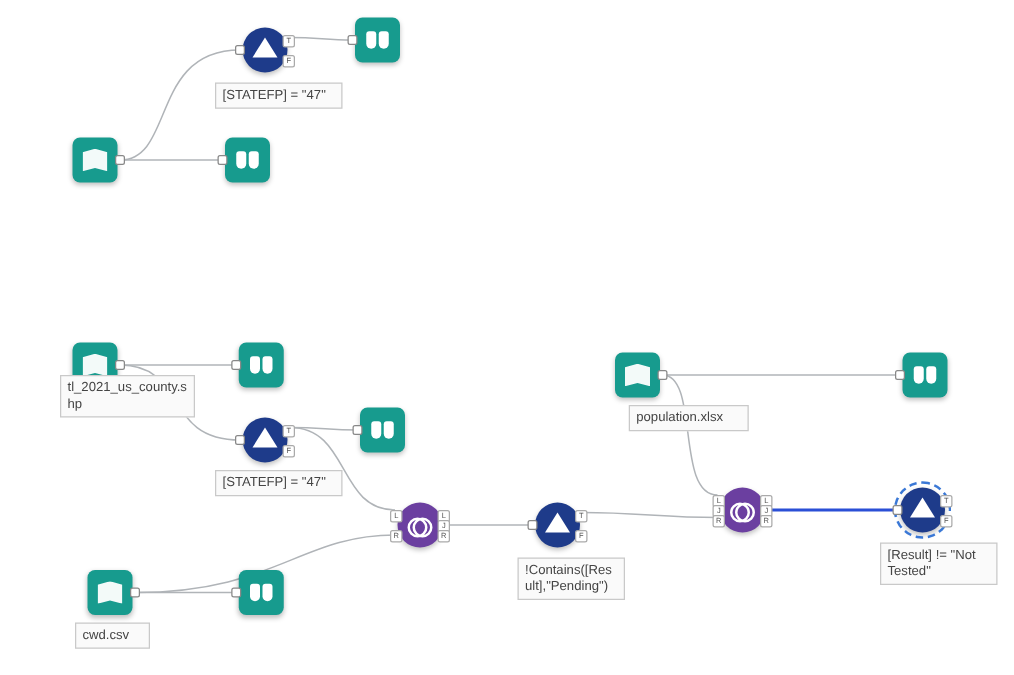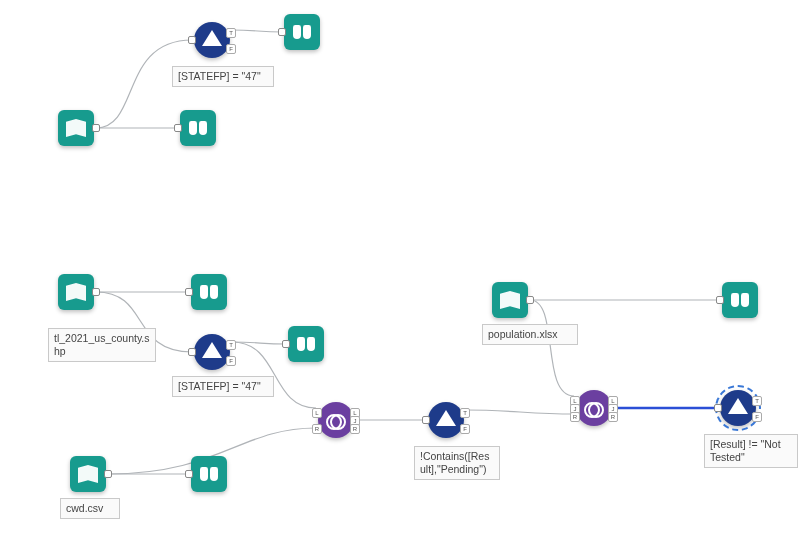--- a/index.html
+++ b/index.html
@@ -124,21 +124,21 @@
         <span></span>
         <span></span>
       </div>
   <div class="port in"></div>
 </div>
 
 <div class="tool input" style="left:58px;top:274px">
   <div class="g-book"></div>
   <div class="port out"></div>
 </div>
-<div class="caption" style="left:48px;top:328px;width:108px">tl_2021_us_county.shp</div>
+<div class="caption" style="left:48px;top:300px;width:108px">tl_2021_us_county.shp</div>
 
 <div class="tool browse" style="left:191px;top:274px">
   <div class="g-bino">
         <span></span>
         <span></span>
       </div>
   <div class="port in"></div>
 </div>
 
 <div class="tool filter" style="left:194px;top:334px">
@@ -185,21 +185,21 @@
   <div class="port in"></div>
   <div class="port lbl outT">T</div>
   <div class="port lbl outF">F</div>
 </div>
 <div class="caption" style="left:414px;top:446px;width:86px">!Contains([Result],"Pending")</div>
 
 <div class="tool input" style="left:492px;top:282px">
   <div class="g-book"></div>
   <div class="port out"></div>
 </div>
-<div class="caption" style="left:482px;top:324px;width:96px">population.xlsx</div>
+<div class="caption" style="left:503px;top:324px;width:96px">population.xlsx</div>
 
 <div class="tool browse" style="left:722px;top:282px">
   <div class="g-bino">
         <span></span>
         <span></span>
       </div>
   <div class="port in"></div>
 </div>
 
 <div class="tool join" style="left:576px;top:390px">

